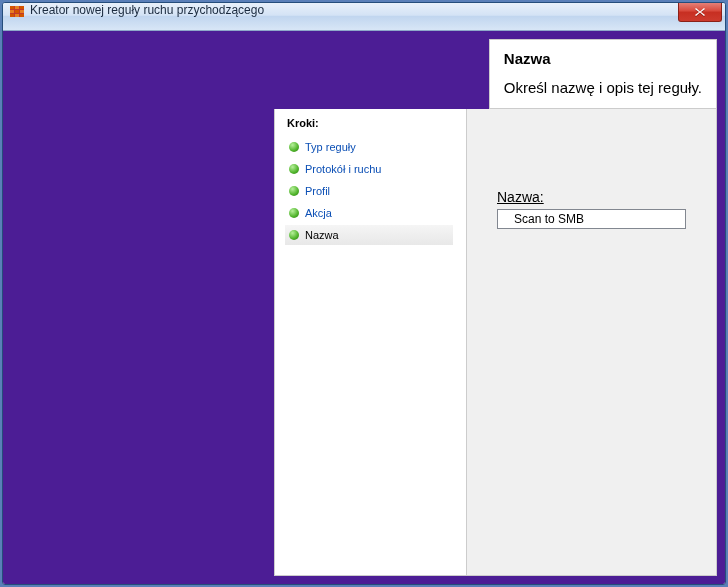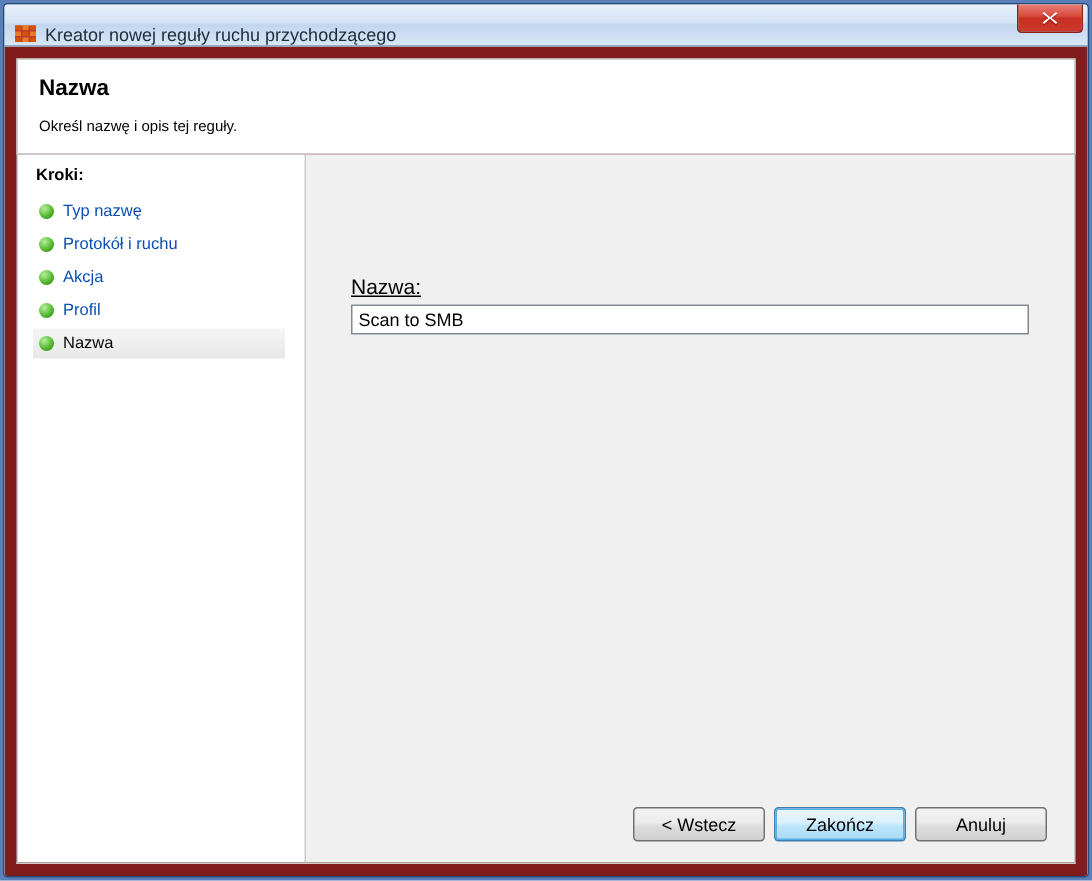--- a/index.html
+++ b/index.html
@@ -20,21 +20,21 @@
       border-radius: 3px;
       overflow: hidden;
       display: flex;
       flex-direction: column;
     }
     .titlebar {
       height: 28px;
       background: linear-gradient(to bottom, #e8f0fa 0%, #d4e3f5 45%, #c1d6ef 50%, #d8e6f6 100%);
       border-bottom: 1px solid #8ea9c9;
       display: flex;
-      align-items: flex-end;
+      align-items: flex-start;
       padding: 0 6px;
       position: relative;
     }
     .titlebar .icon {
       width: 16px;
       height: 16px;
       margin-right: 5px;
       display: flex;
       align-items: center;
       justify-content: center;
@@ -54,37 +54,38 @@
       border-top: none;
       border-radius: 0 0 3px 3px;
       display: flex;
       align-items: center;
       justify-content: center;
       cursor: default;
     }
     .close-btn svg { filter: drop-shadow(0 1px 0 rgba(0,0,0,0.3)); }
     .client {
       flex: 1;
-      background: #7f1d1d;
+      background: #4c1d95;
       padding: 8px;
       display: flex;
       flex-direction: column;
+      align-items: flex-end;
     }
     .header {
       border: 1px solid #ccc;
       padding: 10px 14px 12px;
       background: #fff;
     }
     .header h1 {
       font-size: 15px;
       font-weight: bold;
       margin-bottom: 6px;
     }
     .header .subtitle {
-      font-size: 10px;
+      font-size: 15px;
       margin-top: 12px;
     }
     .body {
       flex: 1;
       display: flex;
       border: 1px solid #ccc;
       border-top: none;
       overflow: hidden;
     }
     .sidebar {
@@ -130,21 +131,21 @@
       font-size: 14px;
       margin-bottom: 4px;
       display: block;
       text-decoration: underline;
     }
     .text-input {
       width: 100%;
       height: 20px;
       border: 1px solid #828790;
       background: #fff;
-      padding: 2px 4px;
+      padding: 2px 16px;
       font-family: inherit;
       font-size: 12px;
     }
     .textarea {
       width: 100%;
       height: 122px;
       border: 1px solid #828790;
       background: #fff;
       padding: 2px 4px;
       font-family: inherit;
@@ -207,47 +208,42 @@
       <h1>Nazwa</h1>
       <div class="subtitle">Określ nazwę i opis tej reguły.</div>
     </div>
 
     <div class="body">
       <div class="sidebar">
         <div class="steps-label">Kroki:</div>
 
         <div class="step-item">
           <span class="bullet"></span>
-          <span class="step-link">Typ nazwę</span>
+          <span class="step-link">Typ reguły</span>
         </div>
         <div class="step-item">
           <span class="bullet"></span>
           <span class="step-link">Protokół i ruchu</span>
         </div>
         <div class="step-item">
           <span class="bullet"></span>
+          <span class="step-link">Profil</span>
+        </div>
+        <div class="step-item">
+          <span class="bullet"></span>
           <span class="step-link">Akcja</span>
-        </div>
-        <div class="step-item">
-          <span class="bullet"></span>
-          <span class="step-link">Profil</span>
         </div>
         <div class="step-item active">
           <span class="bullet"></span>
           <span class="step-current">Nazwa</span>
         </div>
       </div>
 
       <div class="main">
         <div class="field-group">
           <label class="field-label">Nazwa:</label>
           <input type="text" class="text-input" value="Scan to SMB" style="">
         </div>
 
-        <div class="button-row">
-          <button class="btn">&lt; Wstecz</button>
-          <button class="btn default">Zakończ</button>
-          <button class="btn">Anuluj</button>
-        </div>
       </div>
     </div>
   </div>
 </div>
 
 </body></html>

